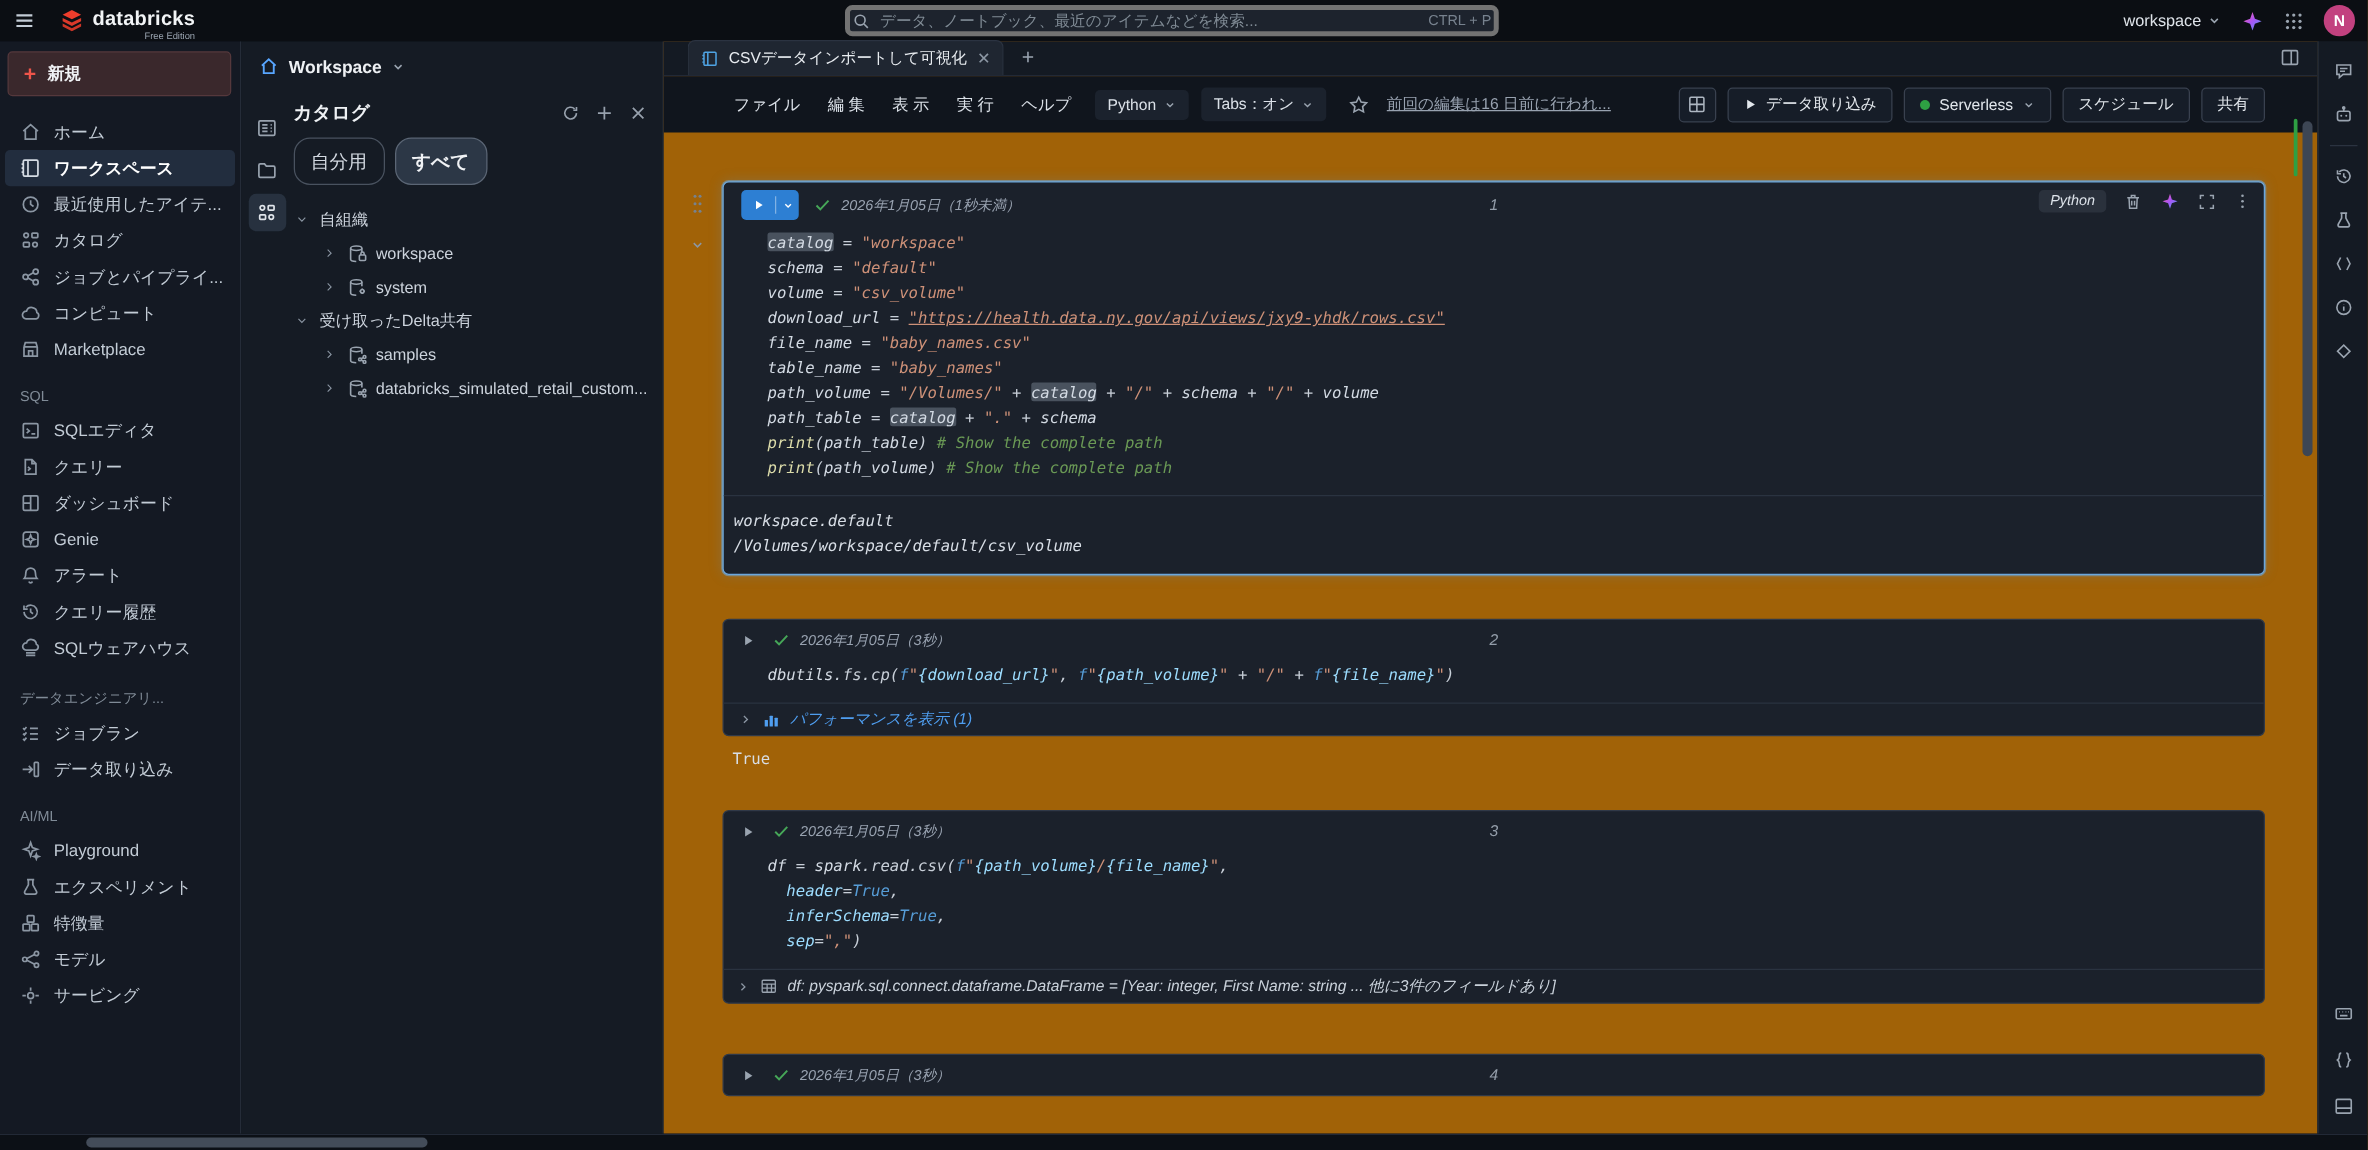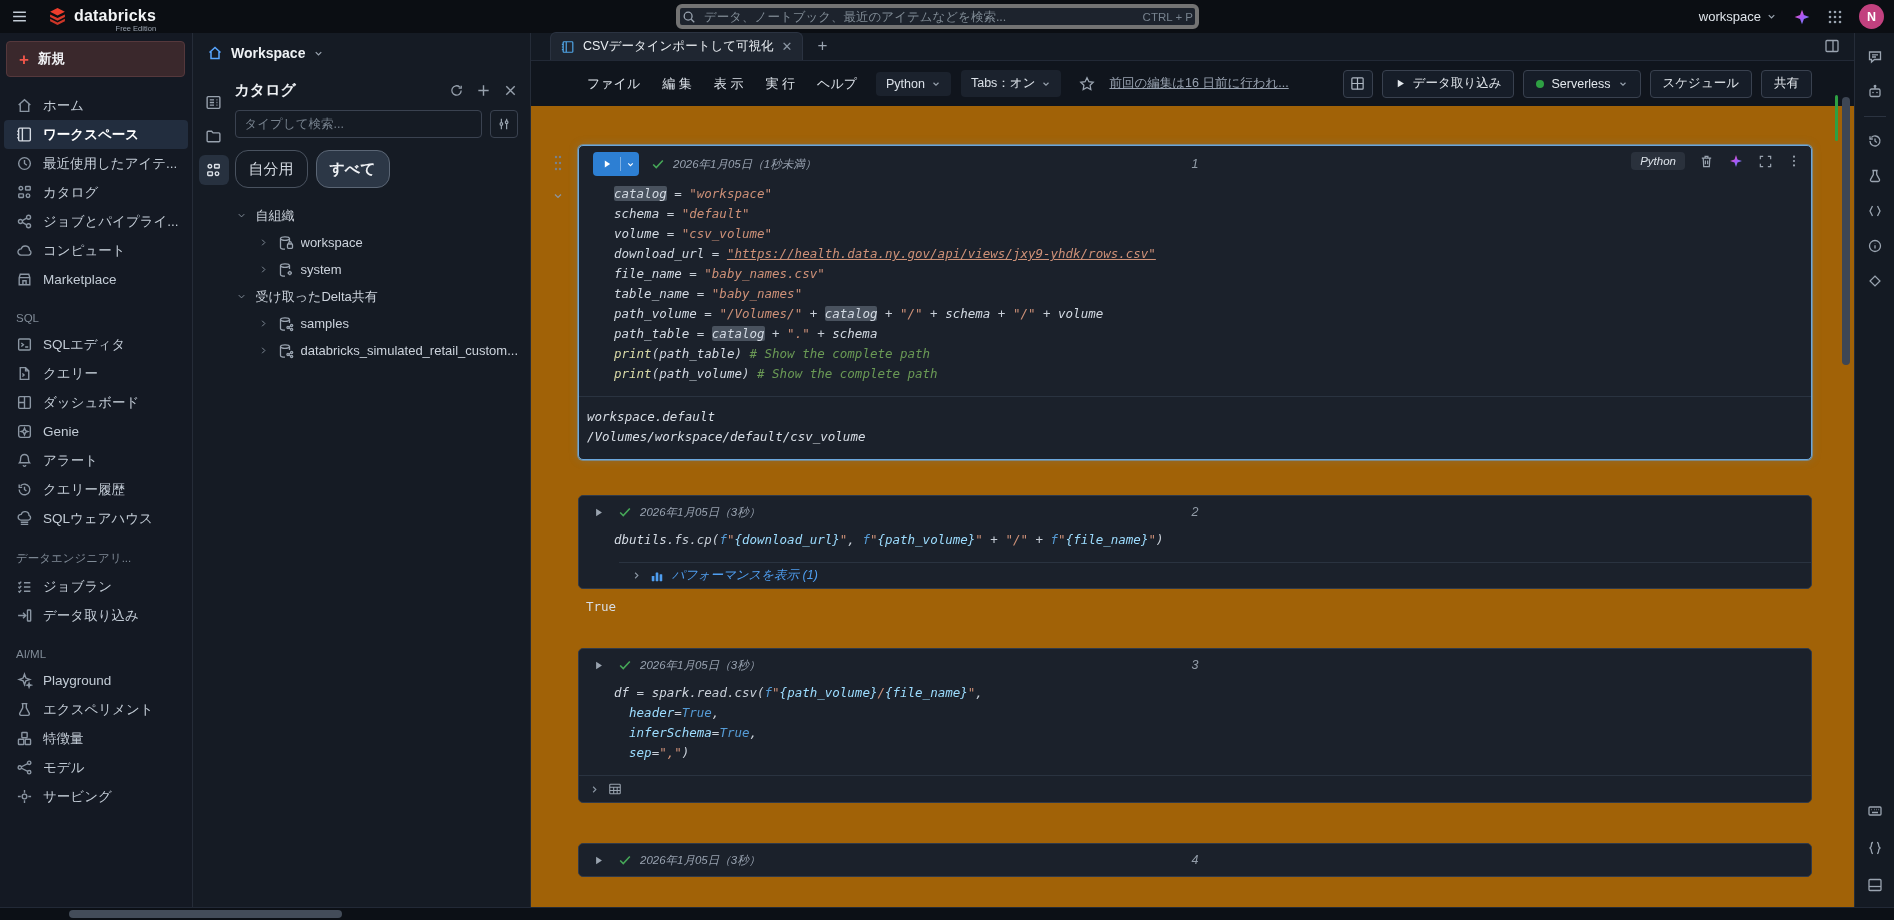--- a/index.html
+++ b/index.html
@@ -114,21 +114,21 @@
   .tk-v { color:#d3dae3; }
   .tk-p { color:#c8cfd8; }
   .tk-s { color:#ce9178; }
   .tk-k { color:#569cd6; }
   .tk-b { color:#9cdcfe; }
   .tk-f { color:#dcdcaa; }
   .tk-c { color:#6a9955; }
   .tk-u { text-decoration:underline; }
   .tk-hl { background:#49525e; border-radius:2px; }
   .cell-output { border-top:1px solid #2a3340; padding:10px 14px 12px 8px; font-family:"DejaVu Sans Mono", monospace; font-size:12.5px; line-height:20px; color:#d8dee6; }
-  .perf-row { border-top:1px solid #2a3340; height:26px; display:flex; align-items:center; gap:8px; padding:0 12px;margin-left:40px; }
+  .perf-row { border-top:1px solid #2a3340; height:26px; display:flex; align-items:center; gap:8px; padding:0 12px; }
   .perf-row .chev { color:#8b96a3; }
   .perf-link { color:#4f9ef0; font-size:12.5px; cursor:pointer; }
   .result-row { border-top:1px solid #2a3340; height:27px; display:flex; align-items:center; gap:8px; padding:0 10px;
     color:#c9d1da; font-size:12.5px; white-space:nowrap; overflow:hidden; }
   .result-row .chev { color:#8b96a3; }
   .post-output { width:1234px; margin:10px 0 0 0; padding-left:8px; font-family:"DejaVu Sans Mono", monospace; font-size:12.5px; color:#d8dee6; }
   .gutter-handle { position:absolute; left:-26px; top:8px; color:#77828e; cursor:grab; }
   .gutter-chev { position:absolute; left:-27px; top:44px; color:#8b96a3; cursor:pointer; }
 
   .vscroll { position:absolute; right:3px; top:46px; bottom:4px; width:10px; }
@@ -449,32 +449,20 @@
             <span>
                 <svg width="15" height="15" viewBox="0 0 16 16" fill="none" stroke="currentColor" stroke-width="1.5">
                   <path d="M8 2.5v11M2.5 8h11"></path>
                 </svg>
               </span>
             <span>
                 <svg width="15" height="15" viewBox="0 0 16 16" fill="none" stroke="currentColor" stroke-width="1.5">
                   <path d="M3.5 3.5l9 9M12.5 3.5l-9 9"></path>
                 </svg>
               </span>
-          </div>
-        </div>
-        <div class="cat-search-row">
-          <div class="cat-search">
-            <input placeholder="タイプして検索..." style="">
-          </div>
-          <div class="filter-sq">
-            <svg width="14" height="14" viewBox="0 0 16 16" fill="none" stroke="currentColor" stroke-width="1.4">
-                <path d="M5 2v4.5M5 9.5V14M11 2v2.5M11 7.5V14"></path>
-                <circle cx="5" cy="8" r="1.5"></circle>
-                <circle cx="11" cy="6" r="1.5"></circle>
-              </svg>
           </div>
         </div>
         <div class="pill-row" id="pill-row">
             <div class="pill">自分用</div>
             <div class="pill selected">すべて</div>
           </div>
         <div class="tree" id="catalog-tree">
             <div class="tree-row">
               <span class="tw">
                 <svg width="11" height="11" viewBox="0 0 16 16" fill="none" stroke="currentColor" stroke-width="1.3">
@@ -782,20 +770,21 @@
           <div class="result-row">
       <span class="chev">
               <svg width="11" height="11" viewBox="0 0 16 16" fill="none" stroke="currentColor" stroke-width="1.6">
                 <path d="M6 4l4 4-4 4"></path>
               </svg>
             </span>
       <svg width="14" height="14" viewBox="0 0 16 16" fill="none" stroke="#9aa4b0" stroke-width="1.2">
               <rect x="2" y="2.5" width="12" height="11" rx="1"></rect>
               <path d="M2 6h12M2 9.7h12M6.5 6v7.5M10.5 6v7.5"></path>
             </svg>
+      <span>df:  pyspark.sql.connect.dataframe.DataFrame = [Year: integer, First Name: string ... 他に3件のフィールドあり]</span>
           </div>
         </div>
         <div class="cell" style="margin-top: 40px;">
           <div class="cell-header small">
             <span class="ghost-play">
               <svg width="11" height="11" viewBox="0 0 16 16" fill="currentColor">
                 <path d="M4.5 2.5v11l8.5-5.5z"></path>
               </svg>
             </span>
             <span class="cellcheck">

